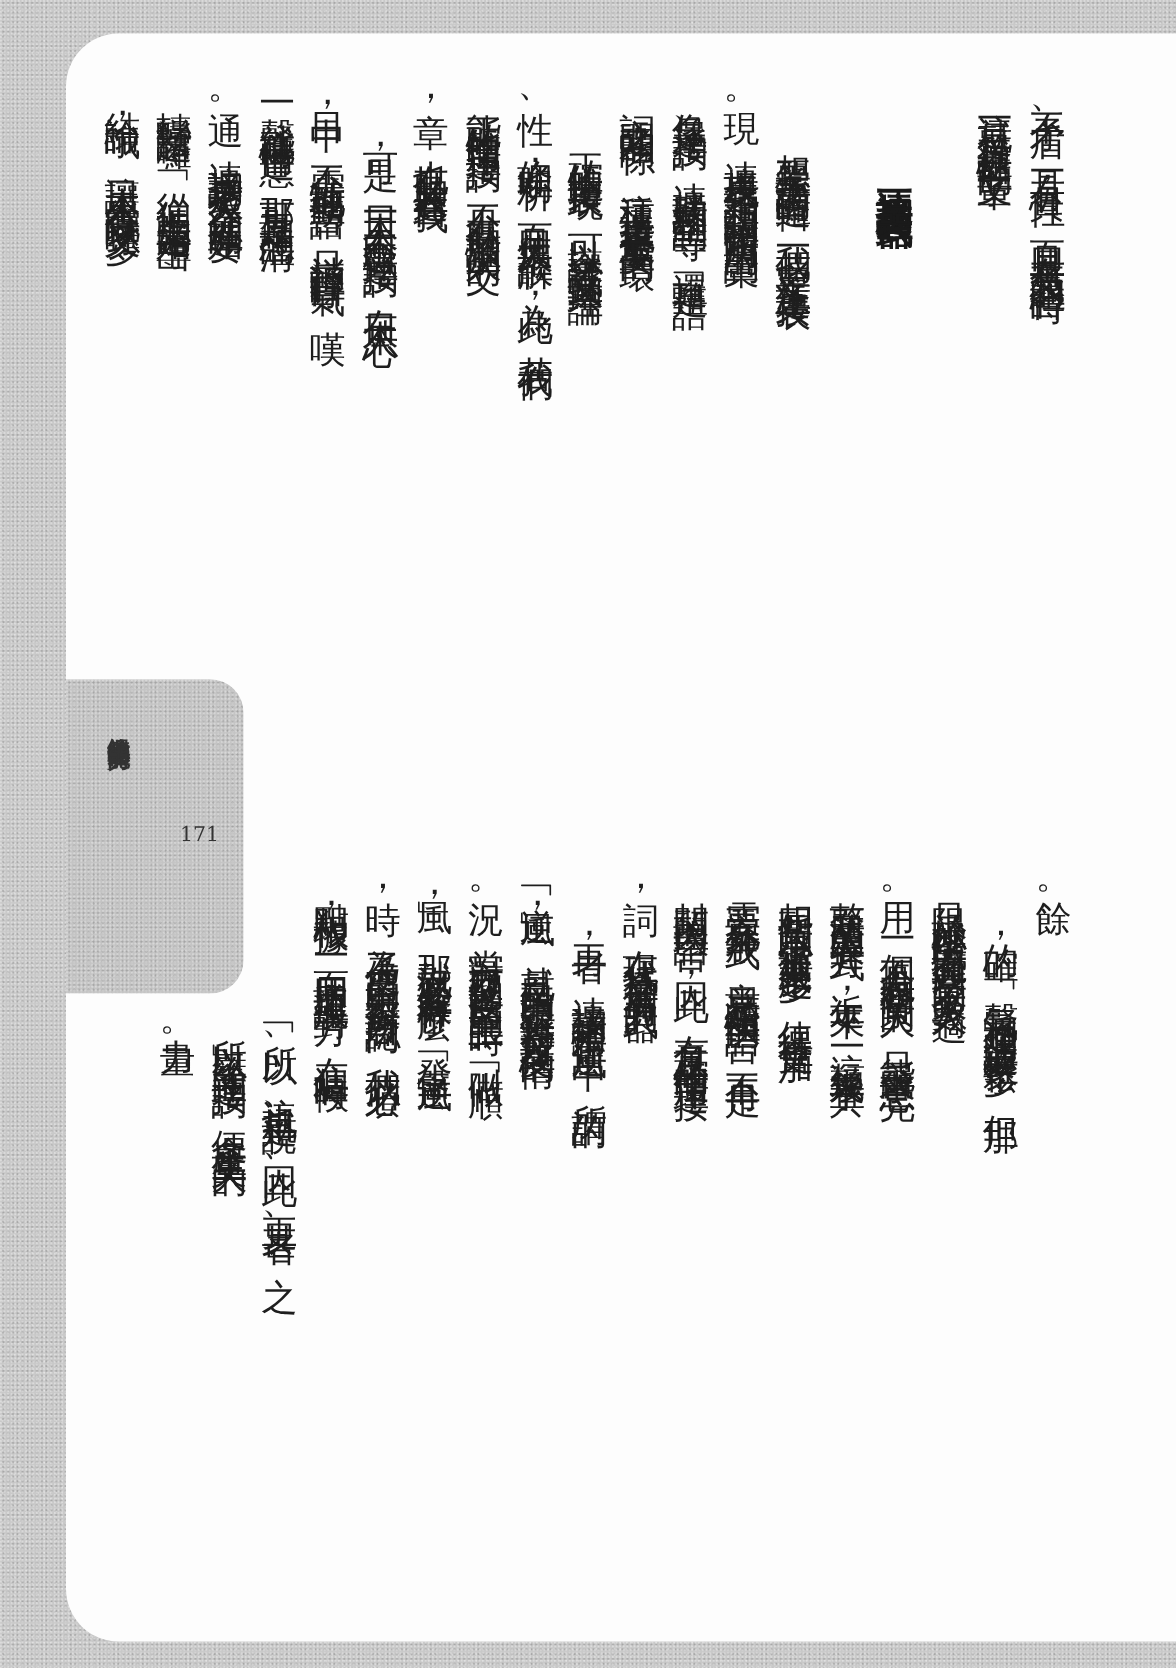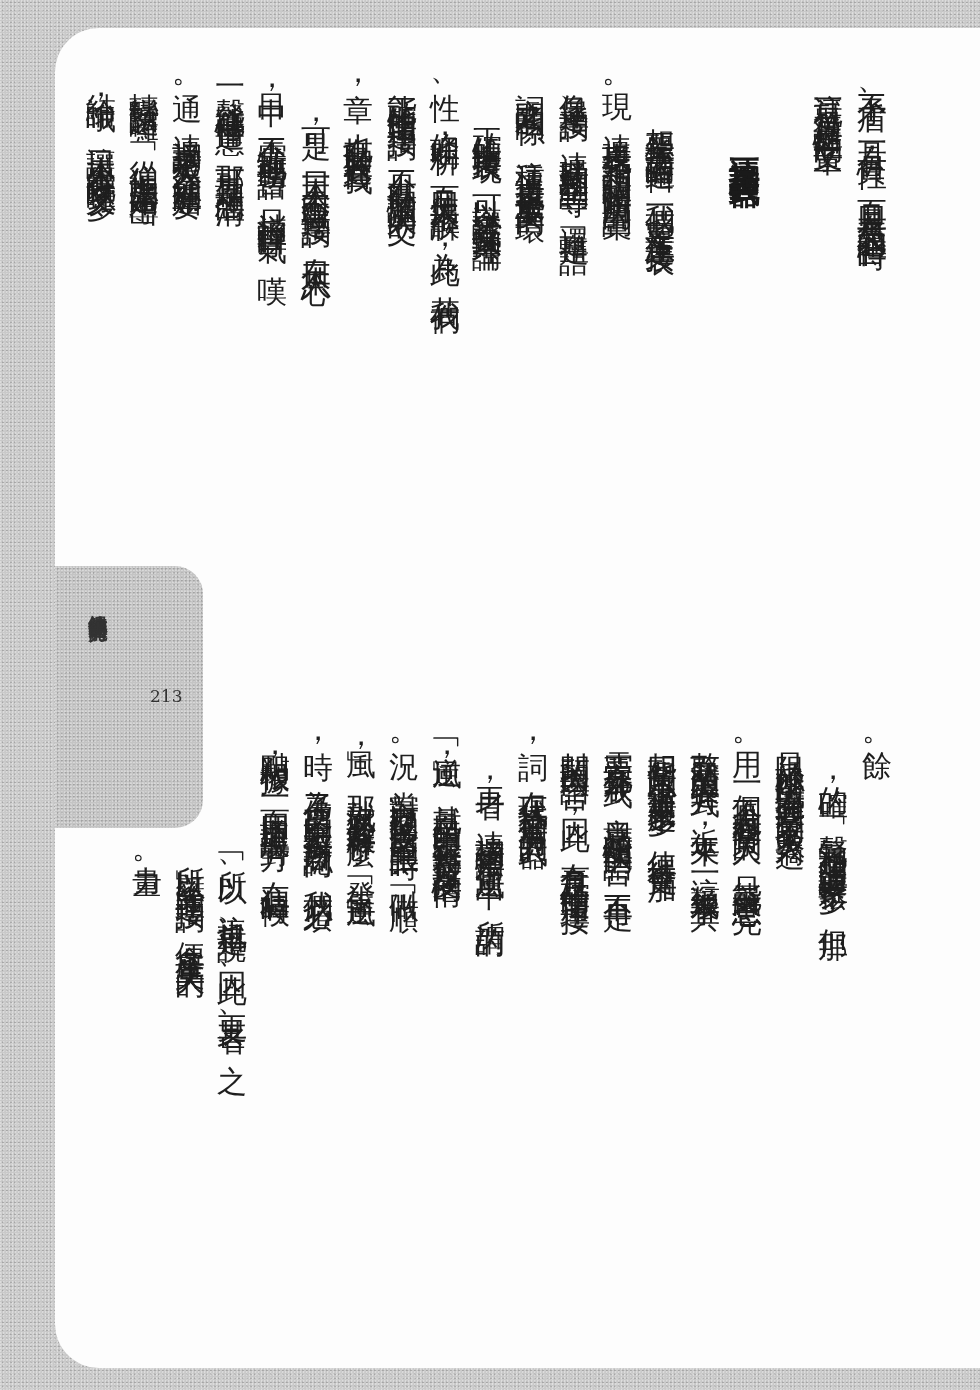--- a/index.html
+++ b/index.html
@@ -48,21 +48,21 @@
     letter-spacing:3px; white-space:nowrap;
   }
 </style>
 </head>
 <body>
 
 <div class="page"></div>
 
 <div class="tab"></div>
 <div class="tab-title">鍛鍊你的邏輯能力！</div>
-<div class="page-num">213</div>
+<div class="page-num">171</div>
 
 <div class="heading" style="left:727px; top:132px;">連接詞是一種武器</div>
 
 <div class="col" style="left:855px; top:70px;">不矛盾、具有一貫性，而且是有意義的組合時，</div>
 <div class="col" style="left:811px; top:70px;">這就是一篇具邏輯性的文章了。</div>
 <div class="col" style="left:643px; top:70px;">　想要掌握語言的邏輯，我們一定要注意連接表</div>
 <div class="col" style="left:600px; top:70px;">現。連接表現是語詞和語詞相繫時所用的詞彙，</div>
 <div class="col" style="left:557px; top:70px;">像是連接詞、連接助詞和副詞等等。邏輯是「語</div>
 <div class="col" style="left:513px; top:70px;">詞之間的關係」，這種連接表現是最重要的一環。</div>
 <div class="col" style="left:470px; top:70px;">　正確的連接表現，可以讓會話或文章具理論</div>

